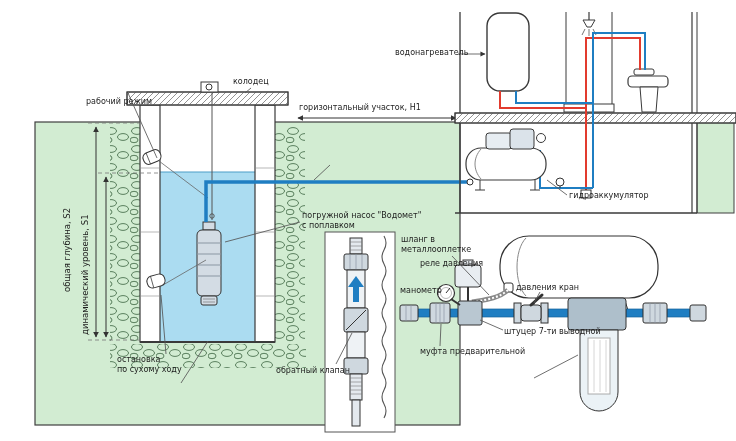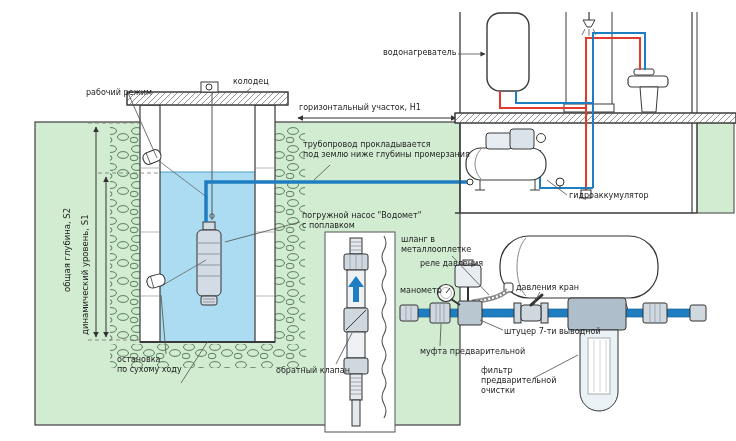--- a/index.html
+++ b/index.html
@@ -5,21 +5,21 @@
   :root{
     --ground:#d2ecd2; --water:#abdcf1; --cold:#1f7ec2; --hot:#e23b2e;
     --ink:#1d1d1d; --line:#3a3a3a;
   }
   html,body{margin:0;padding:0;background:#fff;}
   #stage{position:relative;width:736px;height:441px;background:#fff;overflow:hidden;
          font-family:"DejaVu Sans","Liberation Sans",sans-serif;}
   #diagram{position:absolute;left:0;top:0;}
   .label{position:absolute;font-size:8px;line-height:1.25;color:var(--ink);white-space:pre-line;}
   .vlabel{transform:rotate(-90deg);transform-origin:0 0;white-space:nowrap;font-size:8.5px;}
-  .right{text-align:right;}
+  .right{text-align:right;margin-left:12px;}
   .cold-line{stroke:var(--cold);fill:none;}
   .hot-line{stroke:var(--hot);fill:none;}
   .cold-fill{fill:var(--cold);}
   .water-fill{fill:var(--water);}
   .ground-fill{fill:var(--ground);}
 </style>
 </head>
 <body>
 
 <div id="stage">
@@ -247,38 +247,33 @@
     <path d="M452,256 L489,295"></path>
     <path d="M478,263 L471,267"></path>
     <path d="M437,291 L441,292"></path>
     <path d="M540,292 L534,303"></path>
     <path d="M503,330 L480,320"></path>
     <path d="M440,346 L441,324"></path>
     <path d="M534,378 L578,355"></path>
   </g>
 </svg>
 
-<div class="label" style="left:86px;top:88px">рабочий режим</div>
+<div class="label" style="left:86px;top:97px">рабочий режим</div>
 <div class="label" style="left:233px;top:77px">колодец</div>
 <div class="label vlabel" style="left:62px;top:292px">общая глубина, S2</div>
 <div class="label vlabel" style="left:80px;top:335px">динамический уровень, S1</div>
 <div class="label" style="left:299px;top:103px">горизонтальный участок, Н1</div>
-<div class="label" style="left:303px;top:140px">трубопровод прокладывается
-под землю ниже глубины промерзания</div>
 <div class="label" style="left:302px;top:211px">погружной насос  "Водомет"
 с поплавком</div>
 <div class="label right" style="left:383px;top:48px;width:72px">водонагреватель</div>
 <div class="label" style="left:569px;top:191px">гидроаккумулятор</div>
 <div class="label" style="left:117px;top:355px">остановка
 по сухому ходу</div>
 <div class="label" style="left:276px;top:366px">обратный клапан</div>
 <div class="label" style="left:401px;top:235px">шланг в
 металлооплетке</div>
 <div class="label" style="left:420px;top:259px">реле давления</div>
 <div class="label" style="left:400px;top:286px">манометр</div>
 <div class="label" style="left:516px;top:283px">давления кран</div>
 <div class="label" style="left:504px;top:327px">штуцер 7-ти выводной</div>
 <div class="label" style="left:420px;top:347px">муфта предварительной</div>
-<div class="label" style="left:481px;top:366px">фильтр
-предварительной
-очистки</div>
 
 </div>
 
 </body></html>

